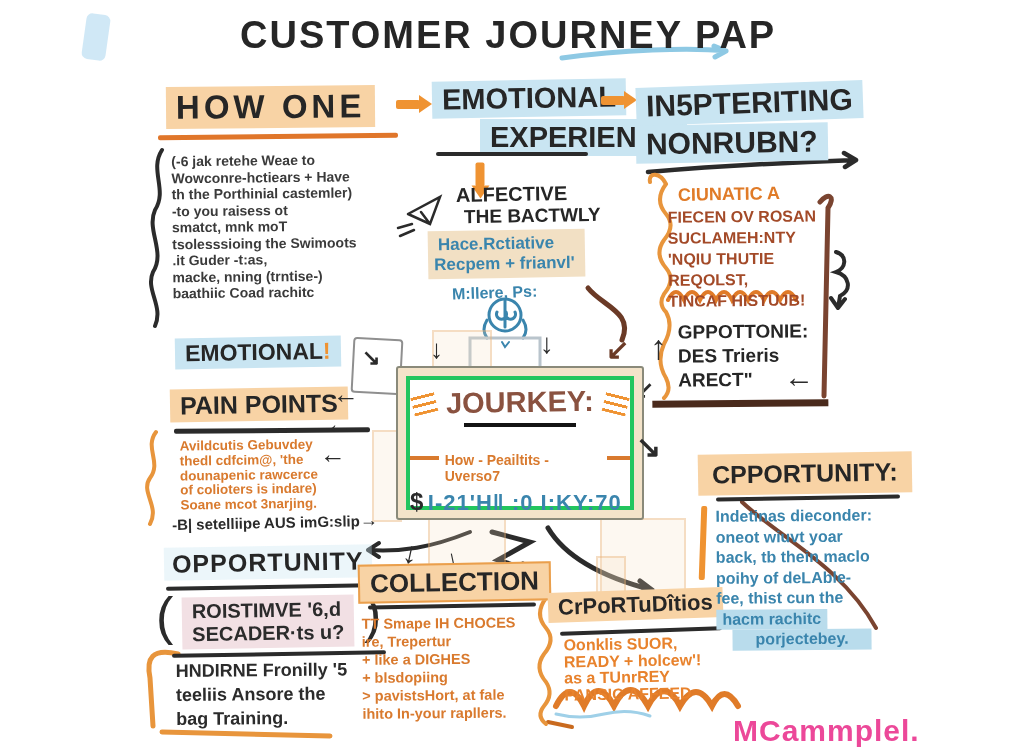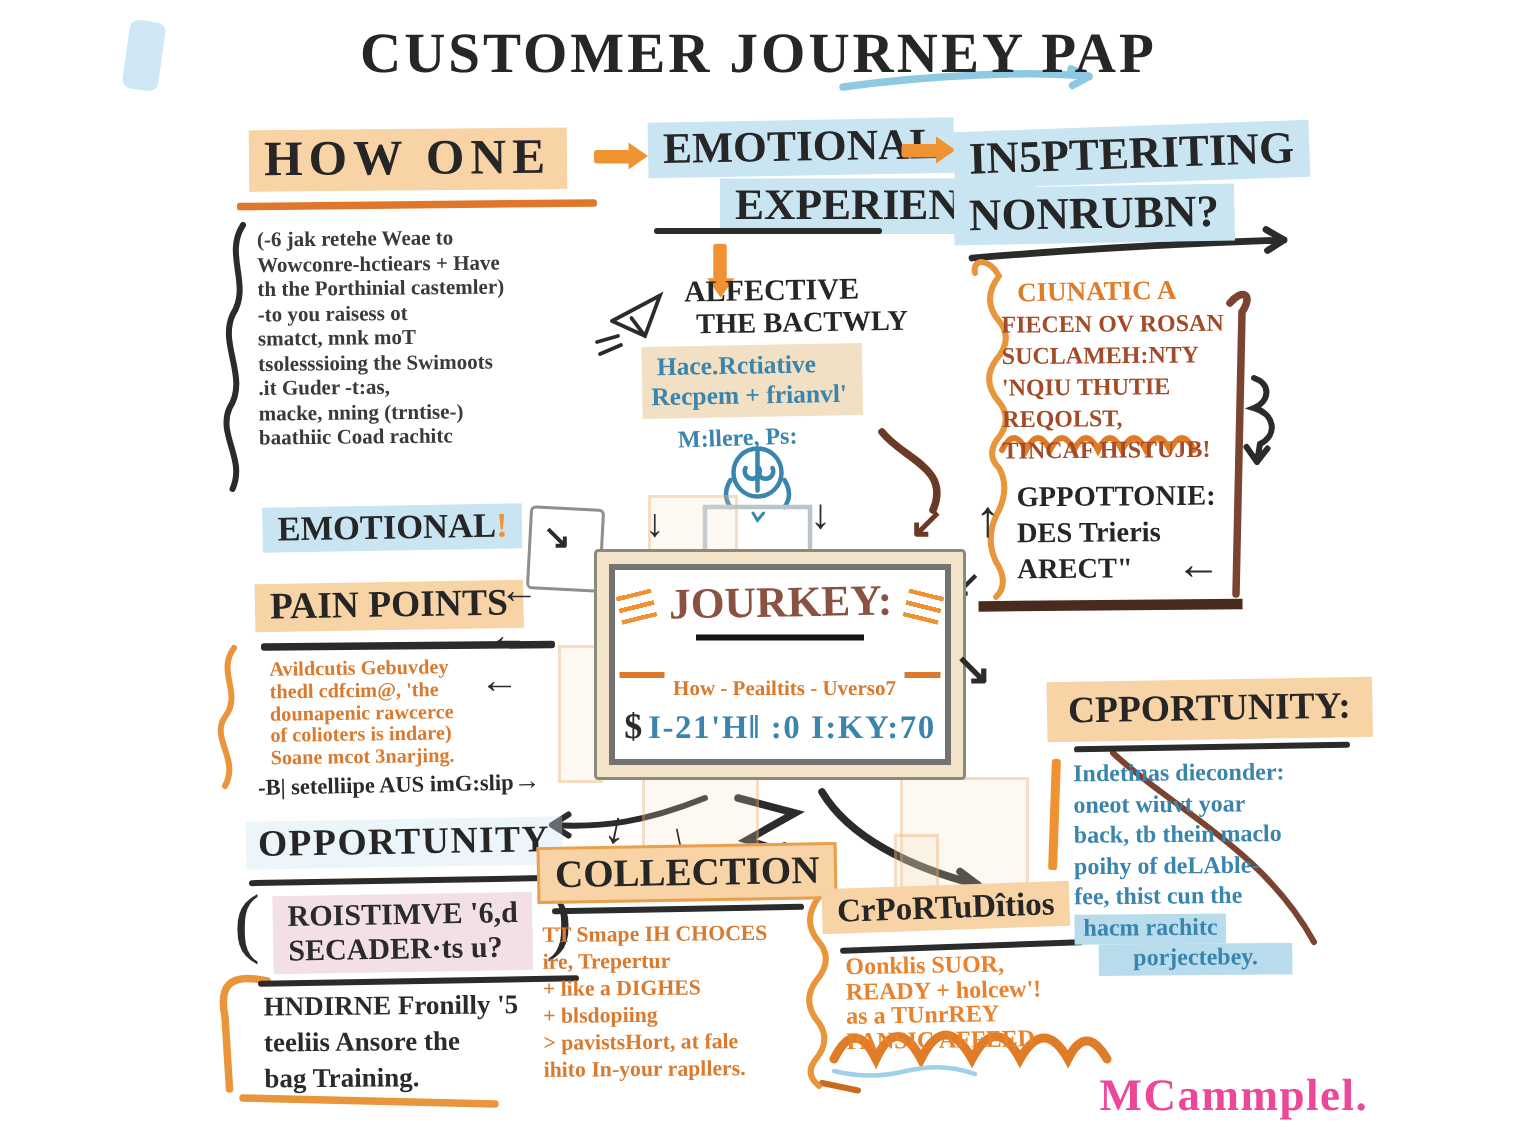--- a/index.html
+++ b/index.html
@@ -3,21 +3,21 @@
 <meta charset="utf-8">
 <style>
   :root{
     --ink:#2b2b2b; --orange:#ef9332; --orange-deep:#d97a2e; --peach:#f8d3a5;
     --blue-hl:#c9e5f2; --tan-hl:#f2e0c4; --blue-ink:#3a85ad; --blue-light:#8ec9e4;
     --brown:#8a5240; --brown-dark:#6b3a26; --rust:#a34a28; --pink-hl:#f2e0e4;
     --frame-tan:#f3e3c9; --blue-hl2:#b9dcec;
   }
   html,body{margin:0;padding:0;background:#ffffff;}
   #canvas{position:relative;width:1024px;height:751px;background:#ffffff;overflow:hidden;
-    font-family:Liberation Serif, serif;color:var(--ink);}
+    font-family:Liberation Sans, sans-serif;color:var(--ink);}
   .abs{position:absolute;}
   .para{white-space:pre-line;}
   .hl{display:inline-block;padding:2px 10px;}
   .bar{position:absolute;border-radius:2px;}
   .arr{position:absolute;font-weight:800;color:var(--ink);line-height:1;}
   .fat-arrow{position:absolute;width:24px;height:9px;background:var(--orange);border-radius:2px;}
   .fat-arrow::after{content:"";position:absolute;right:-12px;top:-5px;border-left:13px solid var(--orange);
     border-top:9.5px solid transparent;border-bottom:9.5px solid transparent;}
   .ghost{position:absolute;border:2px solid rgba(230,160,90,.30);background:rgba(246,222,190,.22);}
   .smudge{position:absolute;background:rgba(150,205,235,.45);border-radius:6px;}
@@ -136,21 +136,21 @@
   <div class="abs para" style="left:180px;top:438px;width:220px;font-size:13.5px;font-weight:700;line-height:14.8px;color:var(--orange-deep);transform:rotate(-0.8deg);">Avildcutis Gebuvdey
 thedl cdfcim@, 'the
 dounapenic rawcerce
 of colioters is indare)
 Soane mcot 3narjing.</div>
   <div class="abs" style="left:172px;top:512px;font-size:15px;font-weight:800;transform:rotate(-1.2deg);">
     <span>-B| setelliipe AUS imG:slip</span><span style="font-size:18px;">→</span>
   </div>
 
   <div class="abs" style="left:396px;top:366px;width:244px;height:150px;background:var(--frame-tan);border:2px solid #8a8a7a;border-radius:3px;">
-    <div class="abs" style="left:8px;top:8px;right:8px;bottom:8px;background:#fff;border:4px solid #737373;text-align:center;">
+    <div class="abs" style="left:8px;top:8px;right:8px;bottom:8px;background:#fff;border:4px solid #22c55e;">
       <div style="display:flex;align-items:center;justify-content:center;gap:10px;margin-top:6px;">
         <div class="sparkle" style="transform:rotate(-14deg);"></div>
         <div style="font-size:29px;font-weight:800;color:var(--brown);transform:rotate(-1deg);">JOURKEY:</div>
         <div class="sparkle" style="transform:rotate(14deg);"></div>
       </div>
       <div style="width:112px;height:4px;background:#141414;margin:4px auto 5px auto;"></div>
       <div style="display:flex;align-items:center;justify-content:center;gap:6px;">
         <div style="width:30px;height:4px;background:var(--orange-deep);"></div>
         <div style="font-size:14px;font-weight:800;color:var(--orange-deep);margin-top:20px;">How - Peailtits - Uverso7</div>
         <div style="width:24px;height:4px;background:var(--orange-deep);"></div>

